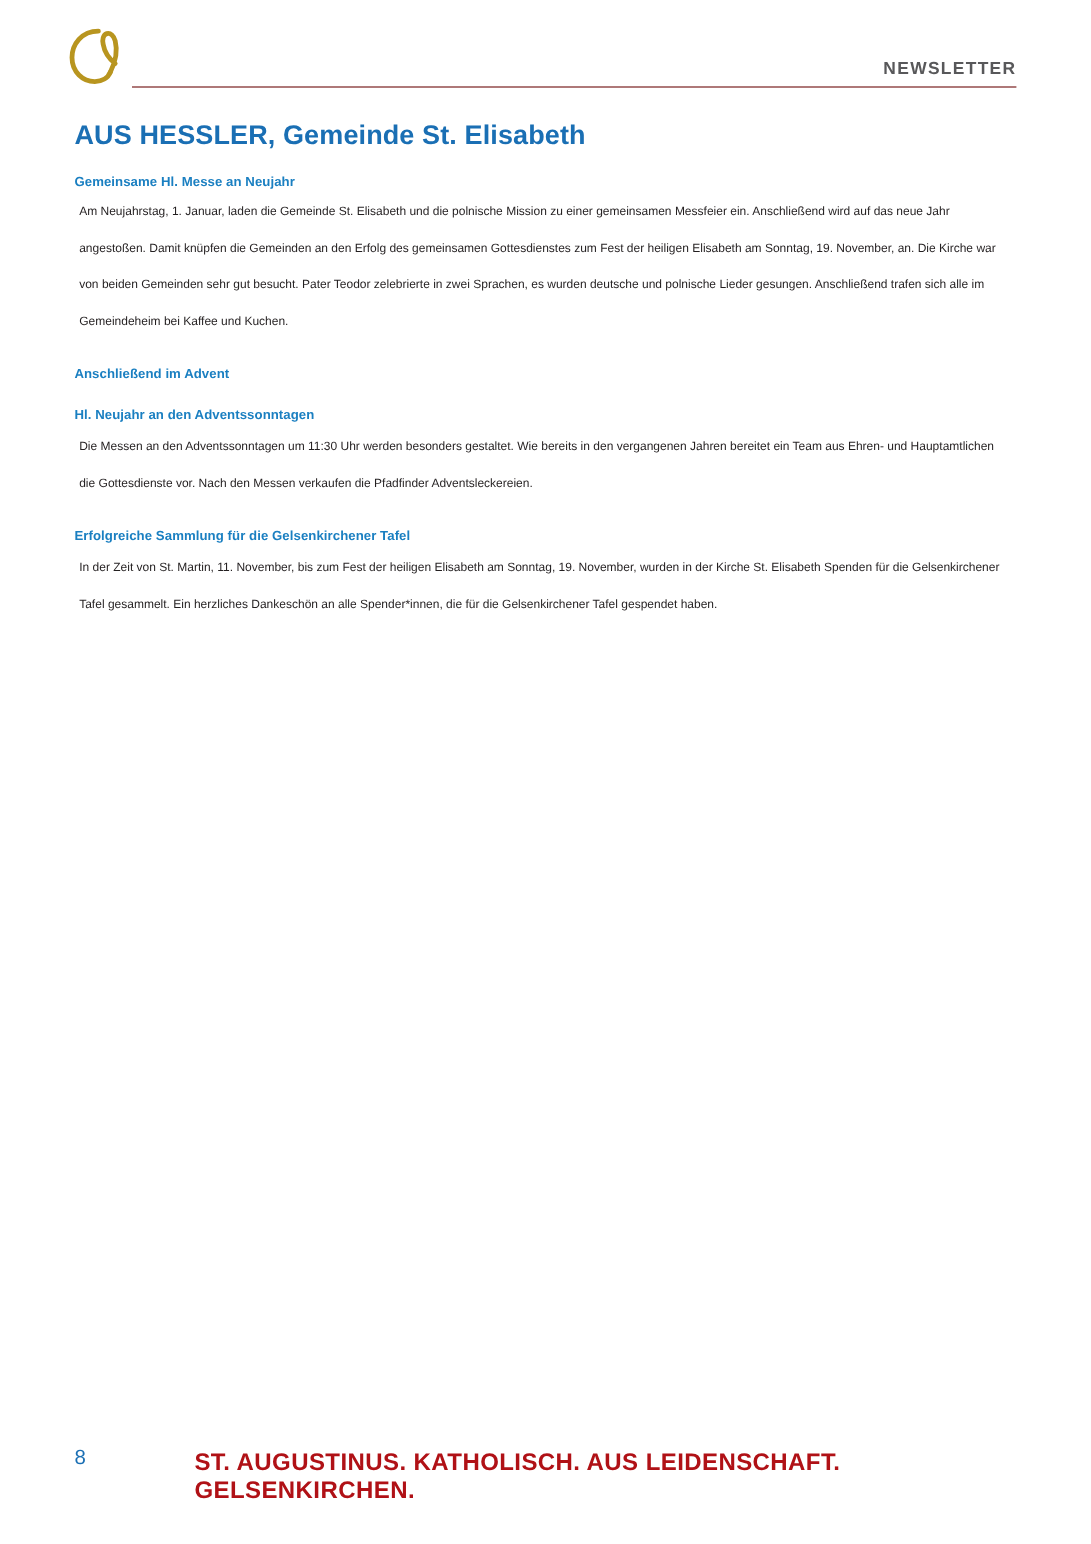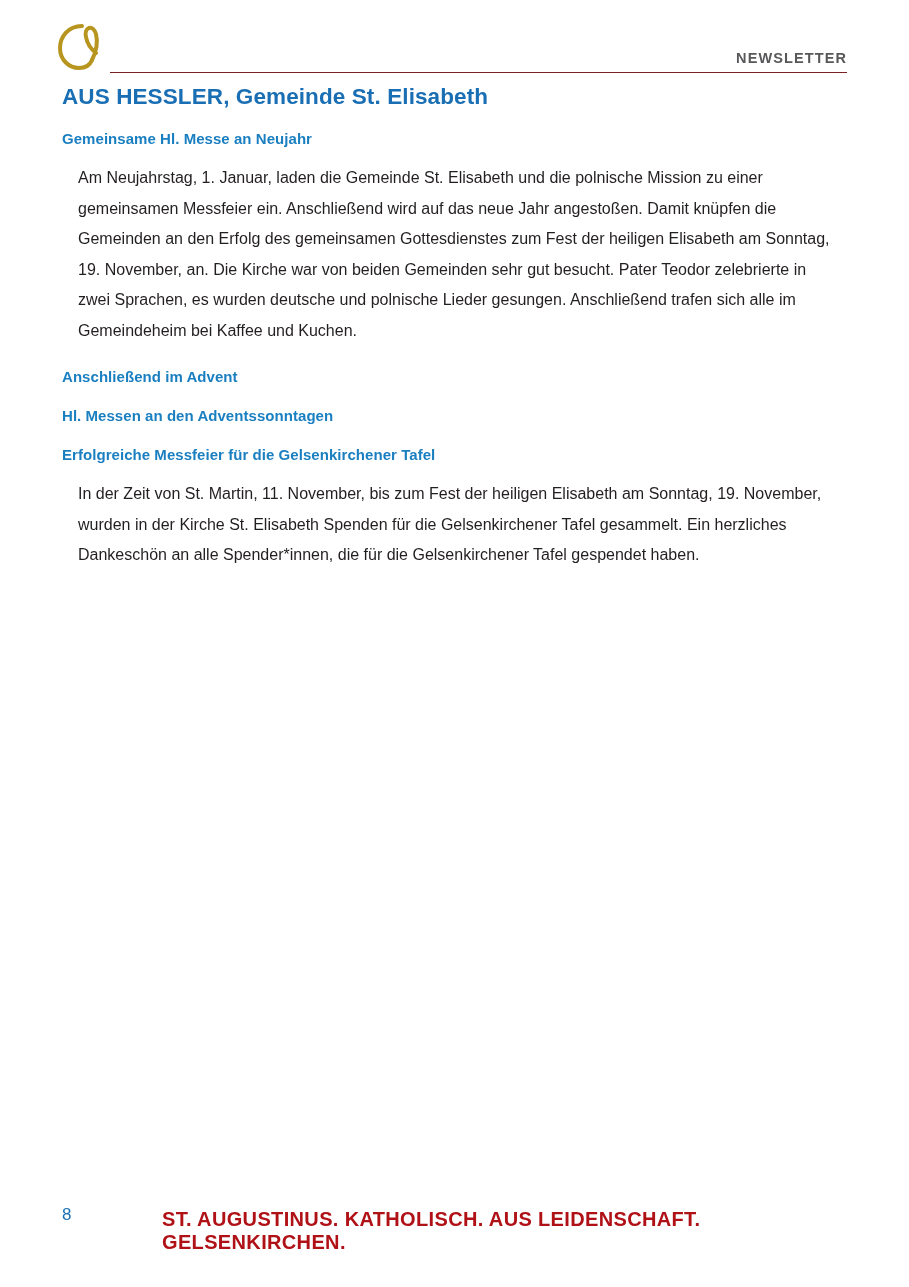--- a/index.html
+++ b/index.html
@@ -51,43 +51,43 @@
     font-size: 14.5px;
     font-weight: bold;
     letter-spacing: 1.1px;
     color: #58585a;
   }
 
   
   .content {
     position: absolute;
     left: 62px;
-    top: 84px;
+    top: 100px;
     width: 784px;
   }
   h1.title {
     font-size: 22.5px;
     font-weight: bold;
     color: #1a6fb4;
     margin: 0 0 20px 0;
     letter-spacing: 0.1px;
   }
   h2.sub {
-    font-size: 15px;
+    font-size: 11px;
     font-weight: bold;
     color: #1a7fc1;
     margin: 0 0 6px 0;
     letter-spacing: 0.05px;
   }
   .block {
     margin-bottom: 22px;
   }
   .block p {
-    margin: 16px;
-    font-size: 16px;
+    margin: 4px;
+    font-size: 10px;
     line-height: 30.5px;
     color: #231f20;
   }
   .block.first h2.sub {
     margin-bottom: 4px;
   }
 
   
   .footer {
     position: absolute;
@@ -137,25 +137,26 @@
     <div class="block first">
       <h2 class="sub">Gemeinsame Hl. Messe an Neujahr</h2>
       <p>Am Neujahrstag, 1. Januar, laden die Gemeinde St. Elisabeth und die polnische Mission zu einer gemeinsamen Messfeier ein. Anschließend wird auf das neue Jahr angestoßen. Damit knüpfen die Gemeinden an den Erfolg des gemeinsamen Gottesdienstes zum Fest der heiligen Elisabeth am Sonntag, 19. November, an. Die Kirche war von beiden Gemeinden sehr gut besucht. Pater Teodor zelebrierte in zwei Sprachen, es wurden deutsche und polnische Lieder gesungen. Anschließend trafen sich alle im Gemeindeheim bei Kaffee und Kuchen.</p>
     </div>
 
     <div class="block">
       <h2 class="sub">Anschließend im Advent</h2>
     </div>
 
     <div class="block">
-      <h2 class="sub">Hl. Messen an den Adventssonntagen</h2>
+      <h2 class="sub">Hl. Neujahr an den Adventssonntagen</h2>
+      <p>Die Messen an den Adventssonntagen um 11:30 Uhr werden besonders gestaltet. Wie bereits in den vergangenen Jahren bereitet ein Team aus Ehren- und Hauptamtlichen die Gottesdienste vor. Nach den Messen verkaufen die Pfadfinder Adventsleckereien.</p>
     </div>
 
     <div class="block">
-      <h2 class="sub">Erfolgreiche Messfeier für die Gelsenkirchener Tafel</h2>
+      <h2 class="sub">Erfolgreiche Sammlung für die Gelsenkirchener Tafel</h2>
       <p>In der Zeit von St. Martin, 11. November, bis zum Fest der heiligen Elisabeth am Sonntag, 19. November, wurden in der Kirche St. Elisabeth Spenden für die Gelsenkirchener Tafel gesammelt. Ein herzliches Dankeschön an alle Spender*innen, die für die Gelsenkirchener Tafel gespendet haben.</p>
     </div>
 
   </div>
 
   <div class="footer">
     <div class="page-number">8</div>
     <div class="footer-text">ST. AUGUSTINUS. KATHOLISCH. AUS LEIDENSCHAFT. GELSENKIRCHEN.</div>
   </div>
 

